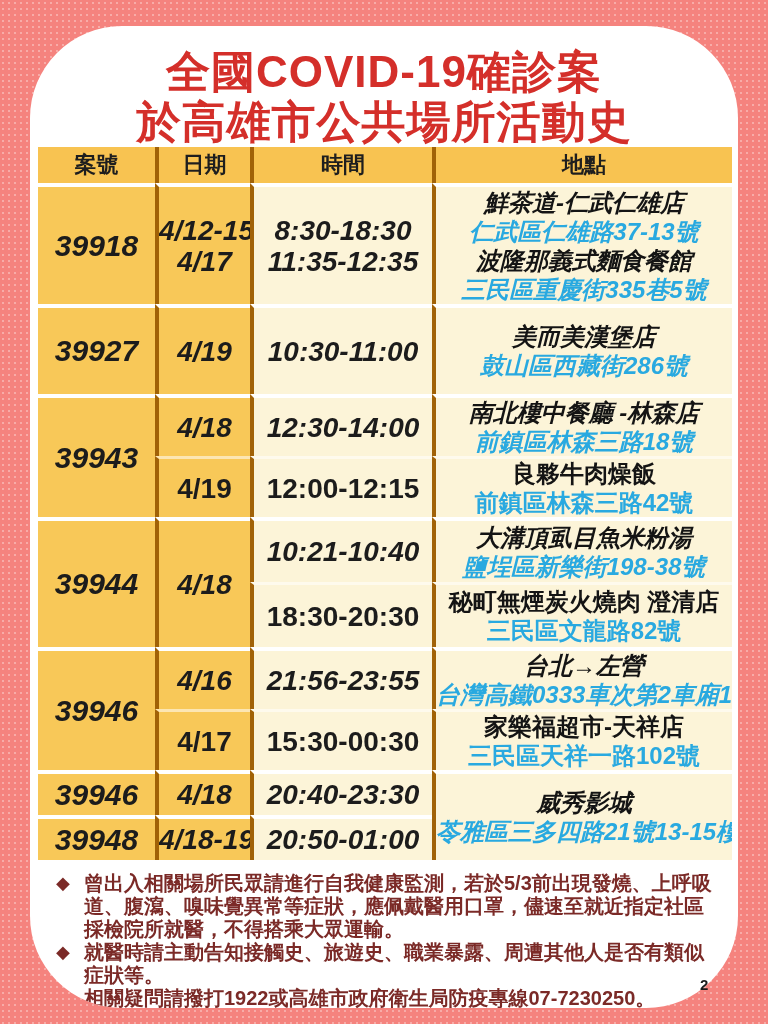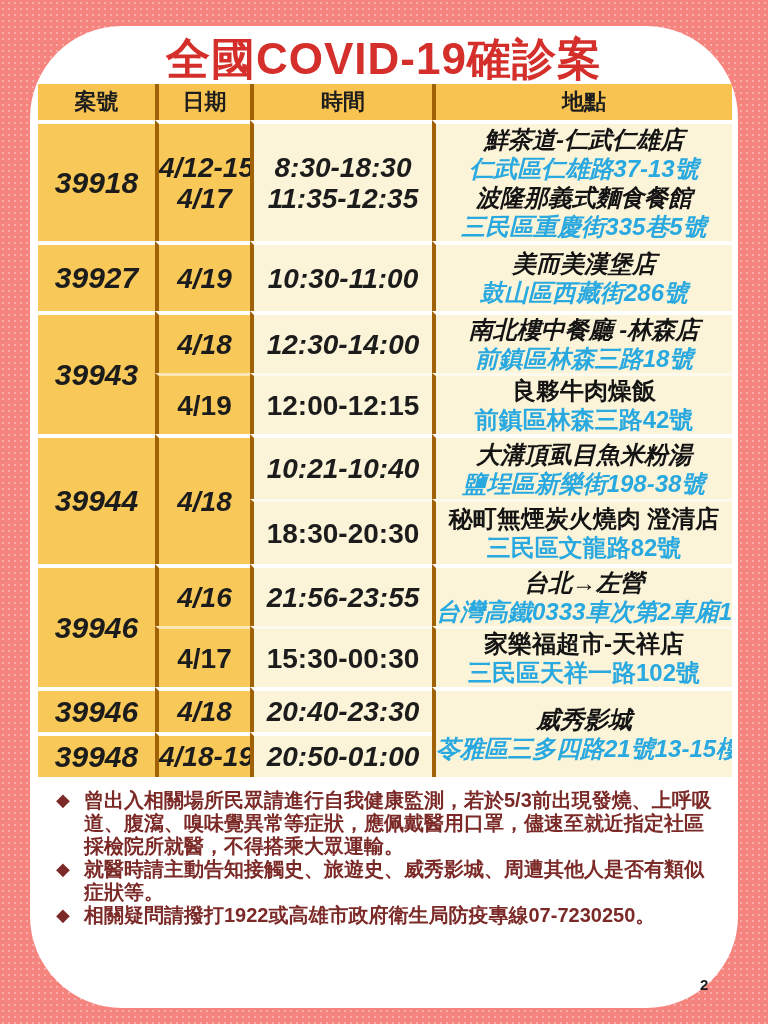--- a/index.html
+++ b/index.html
@@ -10,21 +10,21 @@
   }
   .page {
     position:relative; width:768px; height:1024px;
     background-color:#F5837E;
     background-image:radial-gradient(circle, rgba(255,255,255,.33) 1.1px, transparent 1.5px);
     background-size:6px 6px;
   }
   .card {
     position:absolute; left:30px; top:26px; width:708px; height:982px;
     background:#FFFFFF; border-radius:92px; overflow:hidden;
-    padding-top:8px;
+    padding-top:21px;
   }
   .title { text-align:center; color:#D42F2A; font-weight:bold;
     font-size:44px; line-height:50px; letter-spacing:1px; }
   .pubdate { text-align:right; color:#3A3A3A; font-weight:bold;
     font-size:18px; padding-right:8px; margin-top:2px; margin-bottom:2px; }
 
   table.act { table-layout:fixed; border-collapse:separate; border-spacing:0;
     margin-left:8px; width:694px; }
   col.c-case { width:117px; } col.c-date { width:95px; }
   col.c-time { width:182px; } col.c-loc  { width:300px; }
@@ -49,20 +49,21 @@
     font-weight:bold; font-size:15px; }
 </style>
 </head>
 <body>
 
 <div class="page">
   <div class="card">
 
     <div class="title">
       <div>全國COVID-19確診案</div>
+      <div>於高雄市公共場所活動史</div>
     </div>
 
 
     <table class="act">
       <colgroup>
           <col class="c-case">
           <col class="c-date">
           <col class="c-time">
           <col class="c-loc">
         </colgroup>
@@ -86,21 +87,21 @@
           <div class="dt">11:35-12:35</div>
         </td>
         <td class="cr gsep vl">
           <div class="place-name">鮮茶道-仁武仁雄店</div>
           <div class="place-addr">仁武區仁雄路37-13號</div>
           <div class="place-name">波隆那義式麵食餐館</div>
           <div class="place-addr">三民區重慶街335巷5號</div>
         </td>
       </tr>
 
-      <tr style="height:70px;">
+      <tr style="height:90px;">
         <td class="oc gsep case">39927</td>
         <td class="oc gsep vl dt">4/19</td>
         <td class="cr gsep vl dt">10:30-11:00</td>
         <td class="cr gsep vl">
           <div class="place-name">美而美漢堡店</div>
           <div class="place-addr">鼓山區西藏街286號</div>
         </td>
       </tr>
 
       <tr style="height:57px;">
@@ -174,21 +175,21 @@
     </tbody>
       </table>
 
     <div class="notes">
       <div class="note">
         <span class="bullet">◆</span>
         <span class="ntext">曾出入相關場所民眾請進行自我健康監測，若於5/3前出現發燒、上呼吸道、腹瀉、嗅味覺異常等症狀，應佩戴醫用口罩，儘速至就近指定社區採檢院所就醫，不得搭乘大眾運輸。</span>
       </div>
       <div class="note">
         <span class="bullet">◆</span>
-        <span class="ntext">就醫時請主動告知接觸史、旅遊史、威秀影城、周遭其他人是否有類似症狀等。</span>
+        <span class="ntext">就醫時請主動告知接觸史、旅遊史、職業暴露、周遭其他人是否有類似症狀等。</span>
       </div>
       <div class="note">
         <span class="bullet">◆</span>
         <span class="ntext">相關疑問請撥打1922或高雄市政府衛生局防疫專線07-7230250。</span>
       </div>
     </div>
 
   </div>
 
   <div class="pagenum">2</div>

